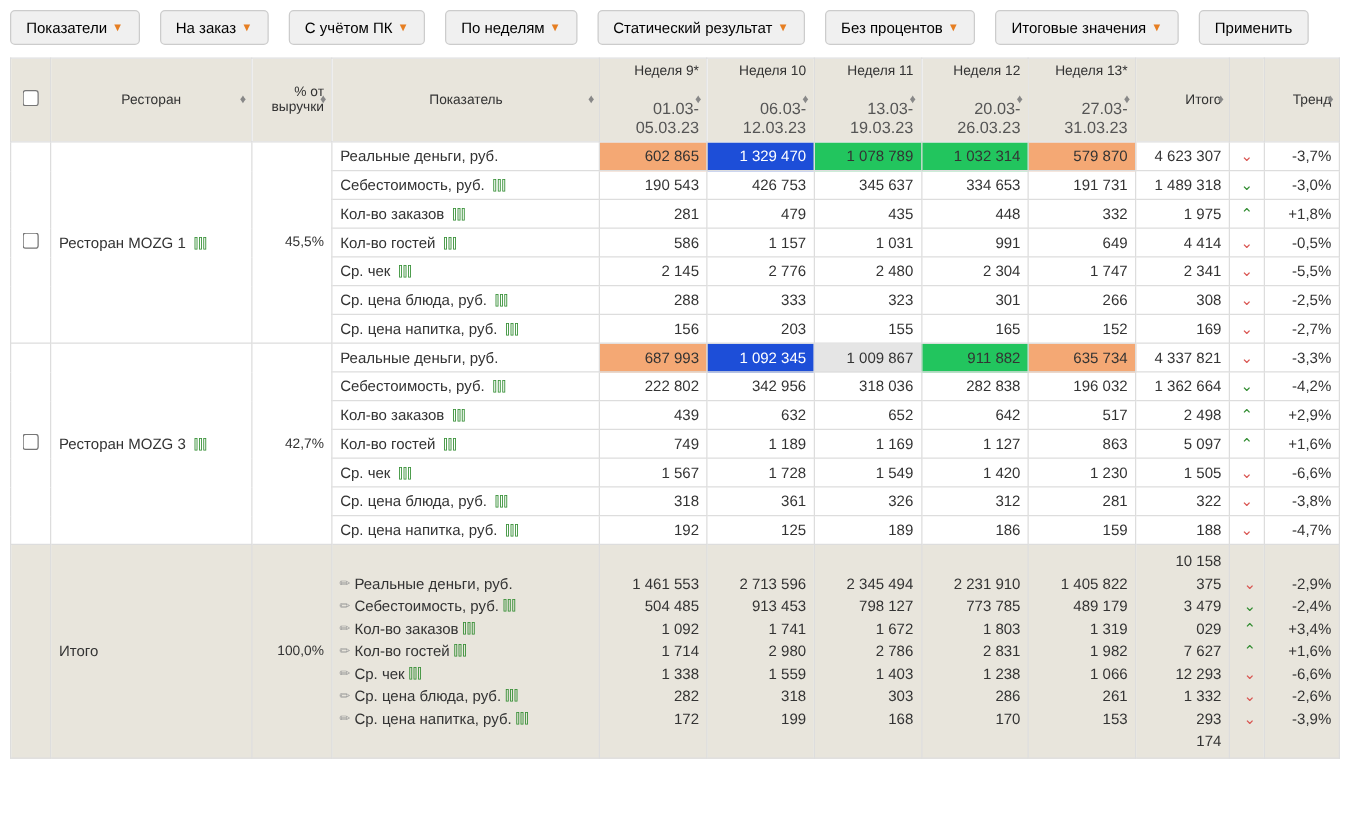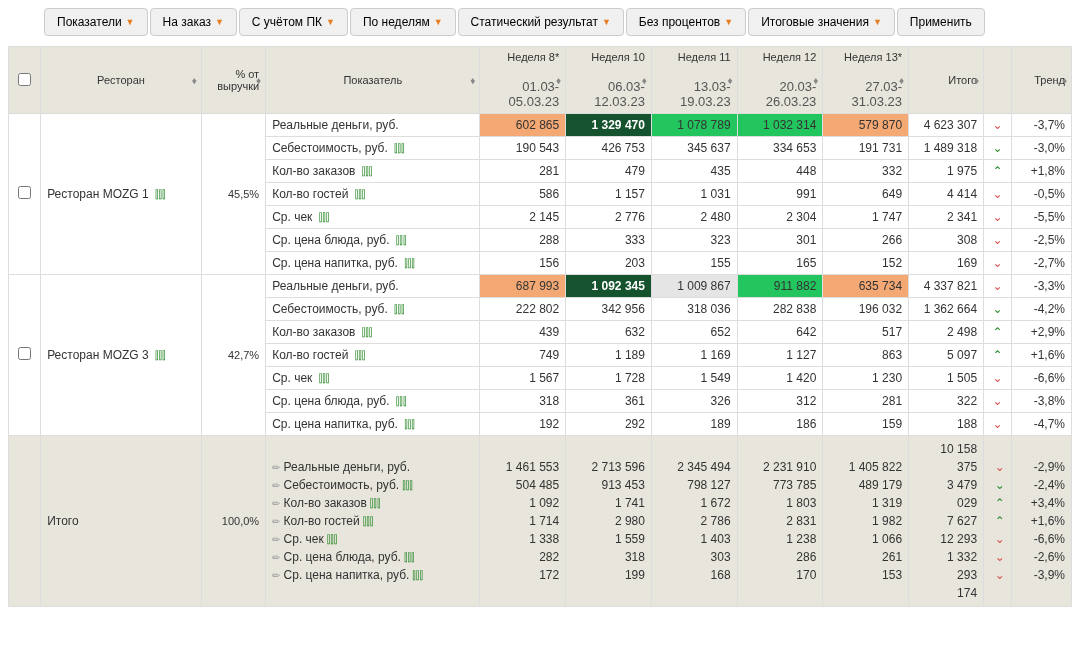--- a/index.html
+++ b/index.html
@@ -1,18 +1,18 @@
 <!DOCTYPE html>
 <html><head>
 <meta charset="utf-8">
 <style>
 * { box-sizing: border-box; margin: 0; padding: 0; }
 body { font-family: Arial, sans-serif; font-size: 12px; color: #333; background: #fff; padding: 8px; }
 
-.toolbar { display: flex; gap: 2px; margin-bottom: 10px; flex-wrap: wrap; margin-left: 36px; }
+.toolbar { display: flex; gap: 16px; margin-bottom: 10px; flex-wrap: wrap; }
 .btn { background: #f0f0f0; border: 1px solid #ccc; border-radius: 4px; padding: 6px 12px; font-size: 12px; cursor: pointer; display: flex; align-items: center; gap: 4px; }
 .btn .caret { color: #e67e22; font-size: 9px; }
 
 table { border-collapse: collapse; width: 100%; table-layout: fixed; }
 th, td { border: 1px solid #ddd; padding: 4px 6px; vertical-align: middle; }
 thead th { background: #e8e5dc; font-weight: normal; font-size: 11px; color: #333; text-align: center; position: relative; }
 .sort-icon { position: absolute; right: 4px; top: 50%; transform: translateY(-50%); color: #888; font-size: 10px; }
 .sub { font-size: 13px; color: #555; display: block; margin-top: 16px; }
 
 .col-chk { width: 30px; text-align: center; }
@@ -22,21 +22,21 @@
 .col-wk { width: 80px; text-align: right; }
 .col-total { width: 70px; text-align: right; }
 .col-trend-icon { width: 26px; text-align: center; }
 .col-trend { width: 56px; text-align: right; }
 
 td.num { text-align: right; font-variant-numeric: tabular-nums; }
 .chart-icon { color: #2e8b2e; font-size: 11px; margin-left: 3px; }
 .pin-icon { color: #999; font-size: 10px; margin-right: 3px; display: inline-block; transform: rotate(-45deg); }
 
 .bg-orange { background: #f4a874; padding-left: 14px; }
-.bg-green-dk { background: #14532d; color: #fff; font-weight: bold; }
+.bg-green-dk { background: #1d4ed8; color: #fff; }
 .bg-green-lt { background: #e5e5e5; }
 .bg-yellow { background: #22c55e; margin-left: 29px; }
 
 .trend-up { color: #2e8b2e; }
 .trend-down { color: #d9534f; }
 
 .totals-row td { background: #e8e5dc; }
 .totals-row .metric-line { display: flex; align-items: center; padding: 2px 0; white-space: nowrap; }
 .totals-row .num-line { padding: 2px 0; text-align: right; }
 </style>
@@ -77,21 +77,21 @@
     </button>
 </div>
 
 <table>
 <thead>
 <tr>
   <th class="col-chk"><input type="checkbox" style=""></th>
   <th class="col-rest"><span>Ресторан</span><span class="sort-icon">♦</span></th>
   <th class="col-pct"><span>% от выручки</span><span class="sort-icon">♦</span></th>
   <th class="col-ind"><span>Показатель</span><span class="sort-icon">♦</span></th>
-  <th class="col-wk"><span>Неделя 8*</span><span class="sub">01.03-05.03.23</span><span class="sort-icon">♦</span></th>
+  <th class="col-wk"><span>Неделя 9*</span><span class="sub">01.03-05.03.23</span><span class="sort-icon">♦</span></th>
   <th class="col-wk"><span>Неделя 10</span><span class="sub">06.03-12.03.23</span><span class="sort-icon">♦</span></th>
   <th class="col-wk"><span>Неделя 11</span><span class="sub">13.03-19.03.23</span><span class="sort-icon">♦</span></th>
   <th class="col-wk"><span>Неделя 12</span><span class="sub">20.03-26.03.23</span><span class="sort-icon">♦</span></th>
   <th class="col-wk"><span>Неделя 13*</span><span class="sub">27.03-31.03.23</span><span class="sort-icon">♦</span></th>
   <th class="col-total"><span>Итого</span><span class="sort-icon">♦</span></th>
   <th class="col-trend-icon"></th>
   <th class="col-trend"><span>Тренд</span><span class="sort-icon">♦</span></th>
 </tr>
 </thead>
 <tbody id="tbody">
@@ -240,21 +240,21 @@
         <td class="col-wk num ">326</td>
         <td class="col-wk num ">312</td>
         <td class="col-wk num ">281</td>
         <td class="col-total num">322</td>
         <td class="col-trend-icon"><span class="trend-down">⌄</span></td>
         <td class="col-trend num">-3,8%</td>
       </tr>
       <tr>
         <td class="col-ind">Ср. цена напитка, руб. <span class="chart-icon">⫿⫿⫿</span></td>
         <td class="col-wk num ">192</td>
-        <td class="col-wk num ">292</td>
+        <td class="col-wk num ">125</td>
         <td class="col-wk num ">189</td>
         <td class="col-wk num ">186</td>
         <td class="col-wk num ">159</td>
         <td class="col-total num">188</td>
         <td class="col-trend-icon"><span class="trend-down">⌄</span></td>
         <td class="col-trend num">-4,7%</td>
       </tr>
       <tr class="totals-row">
   <td class="col-chk"></td>
   <td class="col-rest">Итого</td>

